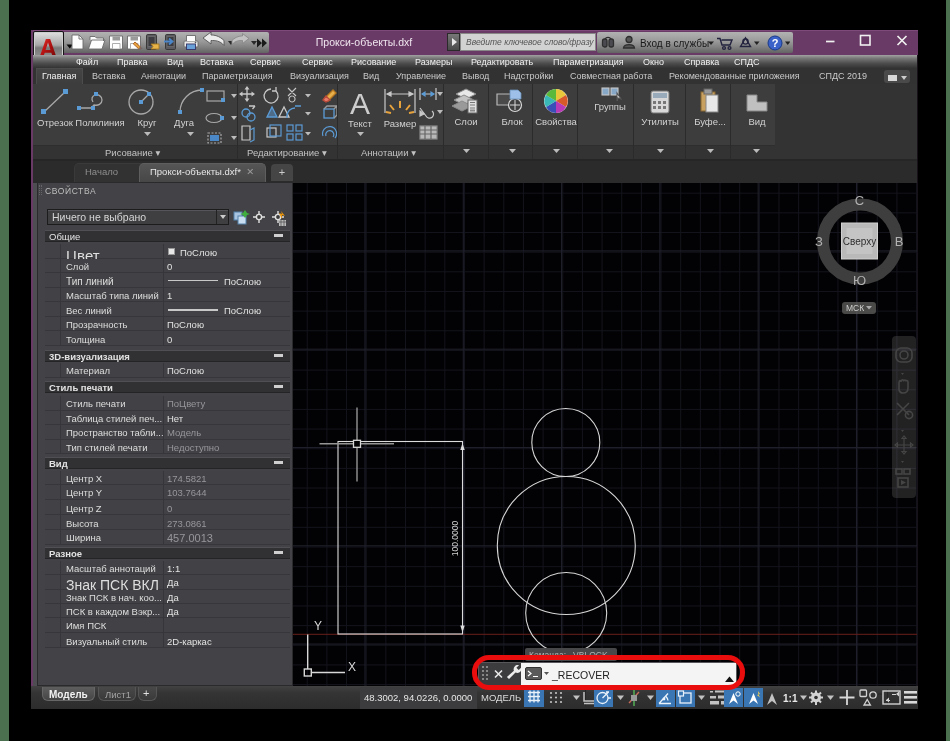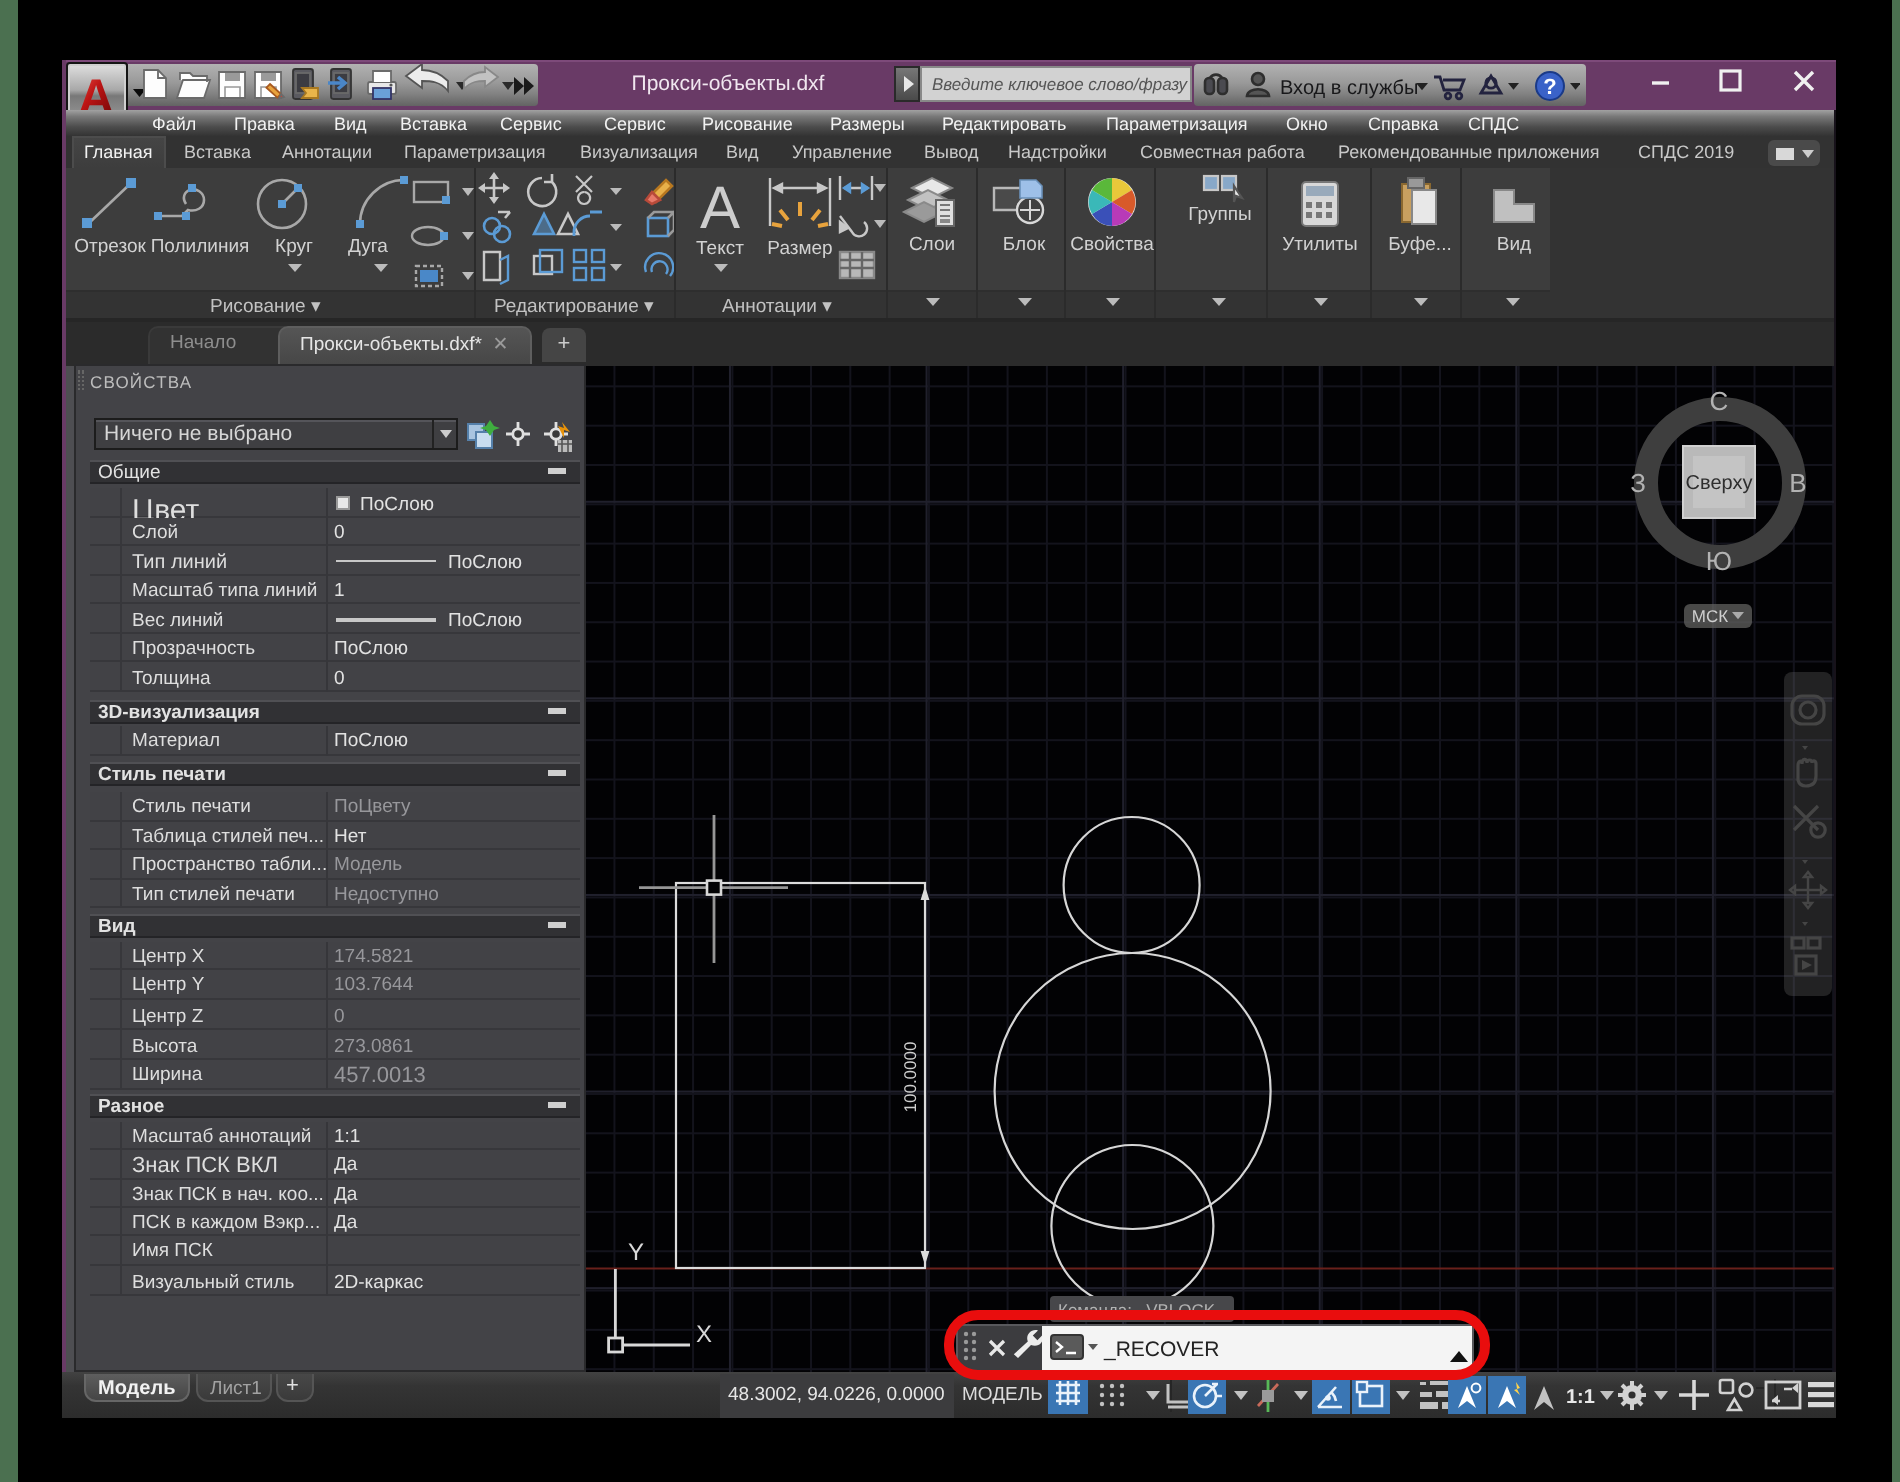--- a/index.html
+++ b/index.html
@@ -547,21 +547,21 @@
 <div class="a txt" style="left:167px;top:532.4000000000001px;font-size:11px;color:#97979b">457.0013</div>
 <div class="a" style="left:45px;top:547.3px;width:245px;height:11.5px;background:#313134;border-top:1px solid #505054;border-bottom:1px solid #242427"></div>
 <div class="a txt" style="left:49px;top:548.3px;font-size:9.5px;font-weight:bold;color:#e2e2e2">Разное</div>
 <div class="a" style="left:274px;top:551.3px;width:9px;height:2.5px;background:#cfcfcf"></div>
 <div class="a" style="left:45px;top:560.8px;width:245px;height:14.5px;background:#424246;border-bottom:1px solid #37373b"></div>
 <div class="a" style="left:163px;top:560.8px;width:1px;height:14.5px;background:#36363a"></div>
 <div class="a txt" style="left:66px;top:563.0px;font-size:9.5px;color:#dedede">Масштаб аннотаций</div>
 <div class="a txt" style="left:167px;top:563.0px;font-size:9.5px;color:#e2e2e2">1:1</div>
 <div class="a" style="left:45px;top:575.1px;width:245px;height:14.5px;background:#424246;border-bottom:1px solid #37373b"></div>
 <div class="a" style="left:163px;top:575.1px;width:1px;height:14.5px;background:#36363a"></div>
-<div class="a txt" style="left:66px;top:577.3000000000001px;font-size:11px;color:#dedede">Знак ПСК ВКЛ</div>
+<div class="a txt" style="left:66px;top:577.3000000000001px;font-size:14px;color:#dedede">Знак ПСК ВКЛ</div>
 <div class="a txt" style="left:167px;top:577.3000000000001px;font-size:9.5px;color:#e2e2e2">Да</div>
 <div class="a" style="left:45px;top:589.5px;width:245px;height:14.5px;background:#424246;border-bottom:1px solid #37373b"></div>
 <div class="a" style="left:163px;top:589.5px;width:1px;height:14.5px;background:#36363a"></div>
 <div class="a txt" style="left:66px;top:591.7px;font-size:9.5px;color:#dedede">Знак ПСК в нач. коо...</div>
 <div class="a txt" style="left:167px;top:591.7px;font-size:9.5px;color:#e2e2e2">Да</div>
 <div class="a" style="left:45px;top:603.8px;width:245px;height:14.5px;background:#424246;border-bottom:1px solid #37373b"></div>
 <div class="a" style="left:163px;top:603.8px;width:1px;height:14.5px;background:#36363a"></div>
 <div class="a txt" style="left:66px;top:606.0px;font-size:9.5px;color:#dedede">ПСК в каждом Вэкр...</div>
 <div class="a txt" style="left:167px;top:606.0px;font-size:9.5px;color:#e2e2e2">Да</div>
 <div class="a" style="left:45px;top:618.2px;width:245px;height:14.5px;background:#424246;border-bottom:1px solid #37373b"></div>

